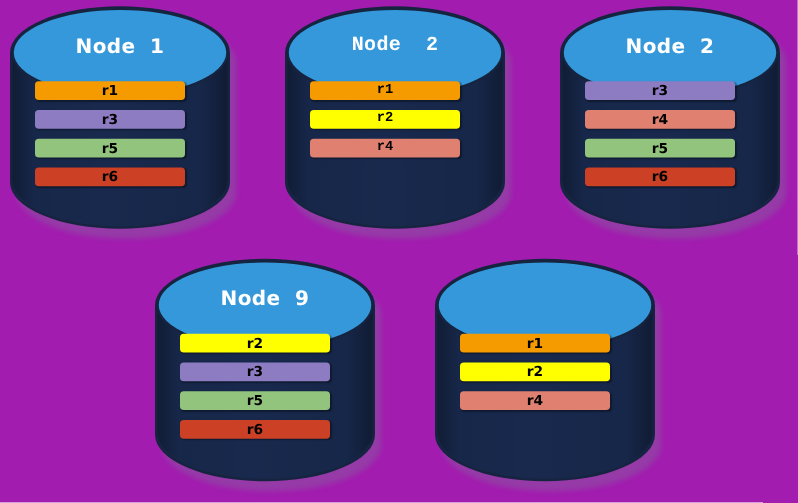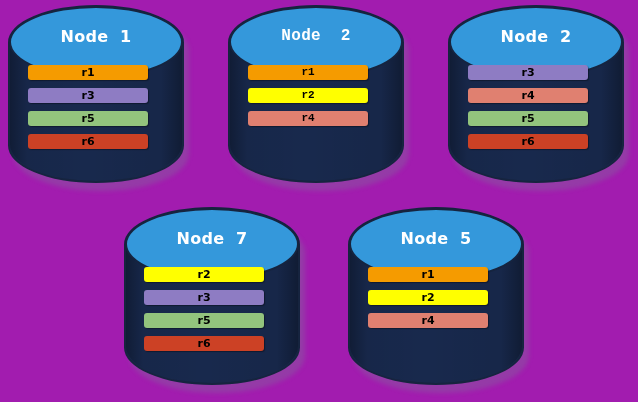--- a/index.html
+++ b/index.html
@@ -160,32 +160,31 @@
         <div class="bar" style="background: rgb(142, 124, 195);">r3</div>
         <div class="bar" style="background: rgb(224, 128, 112);">r4</div>
         <div class="bar" style="background: rgb(147, 196, 125);">r5</div>
         <div class="bar" style="background: rgb(204, 65, 37);">r6</div>
       </div>
     </div>
     <div class="node" style="left: 124px; top: 207px;">
       <div class="node-shadow"></div>
       <div class="node-body"></div>
       <div class="node-top"></div>
-      <div class="node-label">Node  7</div>
+      <div class="node-label">Node  9</div>
       <div class="bars">
         <div class="bar" style="background: rgb(255, 255, 0);">r2</div>
         <div class="bar" style="background: rgb(142, 124, 195);">r3</div>
         <div class="bar" style="background: rgb(147, 196, 125);">r5</div>
         <div class="bar" style="background: rgb(204, 65, 37);">r6</div>
       </div>
     </div>
     <div class="node" style="left: 348px; top: 207px;">
       <div class="node-shadow"></div>
       <div class="node-body"></div>
       <div class="node-top"></div>
-      <div class="node-label">Node  5</div>
       <div class="bars">
         <div class="bar" style="background: rgb(245, 155, 0);">r1</div>
         <div class="bar" style="background: rgb(255, 255, 0);">r2</div>
         <div class="bar" style="background: rgb(224, 128, 112);">r4</div>
       </div>
     </div>
   </div>
 
 </body></html>

